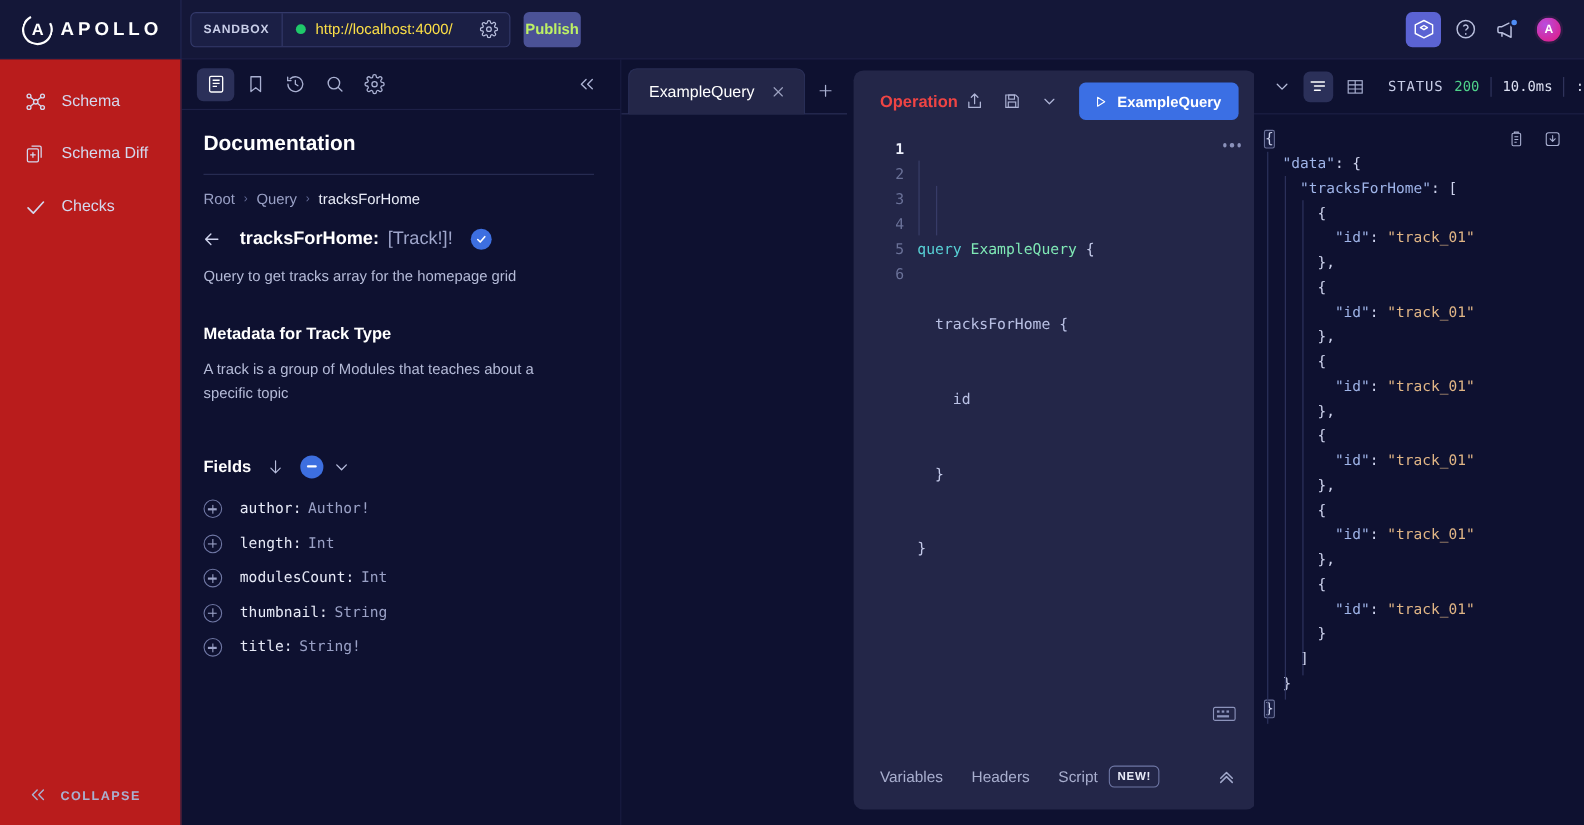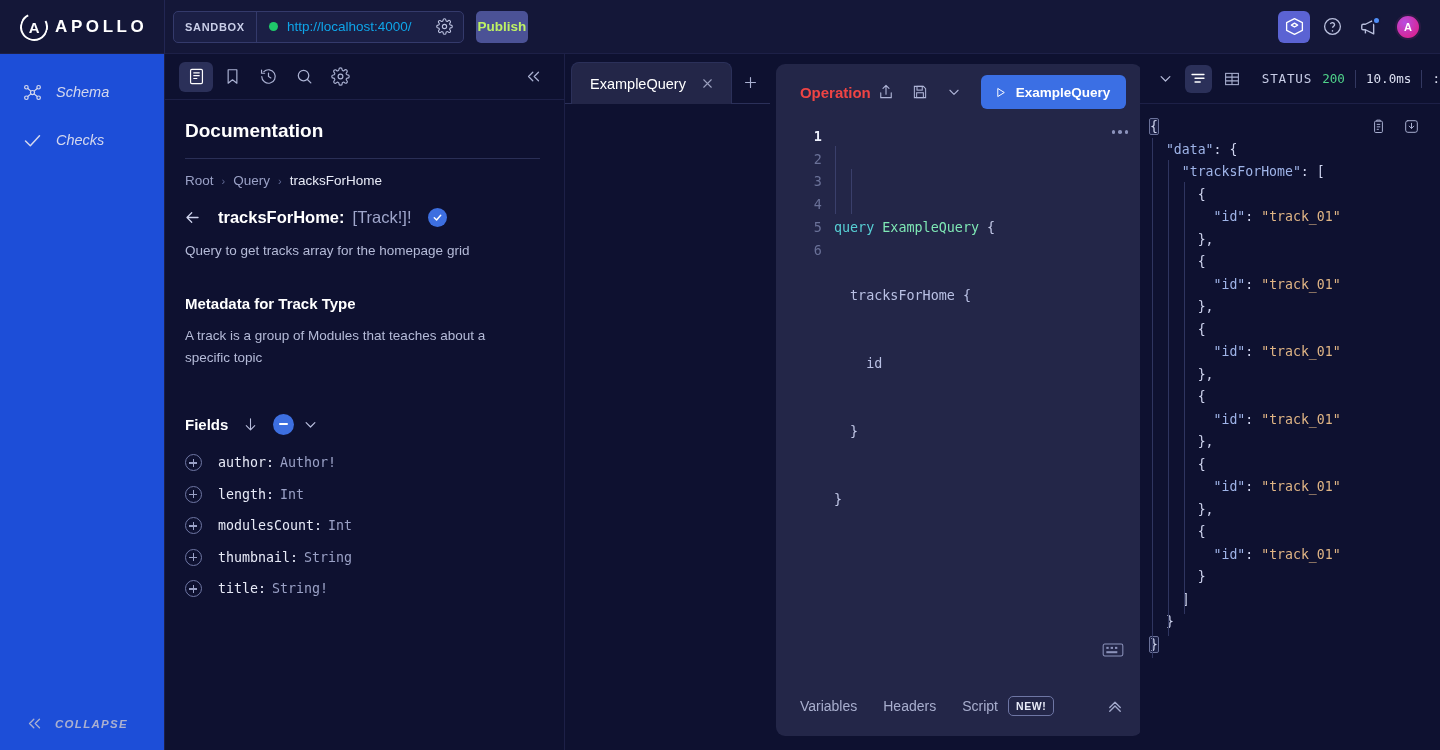--- a/index.html
+++ b/index.html
@@ -40,21 +40,21 @@
     display: flex; align-items: center; height: 32px;
     background: #1b1f45; border: 1px solid #343a6b; border-radius: 5px;
     overflow: hidden;
   }
   .sandbox-chip {
     font-size: 11px; font-weight: 700; letter-spacing: 0.7px; color: #c9cee8;
     padding: 0 11px; height: 100%; display: flex; align-items: center;
     border-right: 1px solid #343a6b;
   }
   .endpoint-dot { width: 9px; height: 9px; border-radius: 50%; background: #1fc96a; margin: 0 9px 0 12px; flex: 0 0 9px; }
-  .endpoint-url { font-size: 13.5px; color: #0ea5e9; padding-right: 14px; white-space: nowrap; }
+  .endpoint-url { font-size: 13.5px; color: #fde047; padding-right: 14px; white-space: nowrap; }
   .endpoint-gear { padding: 0 10px; display: flex; align-items: center; cursor: pointer; }
   .publish-btn {
     margin-left: 12px; height: 32px; padding: 0 2px;
     background: #4b5296; border: none; border-radius: 5px;
     color: #bef264; font-size: 13.5px; font-weight: 700;
     font-family: "Liberation Sans", sans-serif; cursor: pointer;
   }
 
   .topbar-right { margin-left: auto; display: flex; align-items: center; gap: 6px; padding-right: 16px; }
   .tb-icon { width: 32px; height: 32px; display: flex; align-items: center; justify-content: center; cursor: pointer; border-radius: 6px; position: relative; }
@@ -66,25 +66,24 @@
     border: 2px solid #2a1b44;
     font-size: 11px; font-weight: 700; color: #fff;
   }
   .notif-dot { position: absolute; top: 5px; right: 5px; width: 9px; height: 9px; border-radius: 50%; background: #4f8ef7; border: 2px solid #141738; }
 
   
   .body-row { flex: 1; display: flex; min-height: 0; }
 
   
   .leftnav {
-    width: 165px; flex: 0 0 165px; background: #1d4ed8;
+    width: 165px; flex: 0 0 165px; background: #b91c1c;
     border-right: 1px solid #1d2047;
     display: flex; flex-direction: column; padding-top: 14px;
     position: relative;
-    font-style: italic;
   }
   .nav-item {
     display: flex; align-items: center; gap: 13px;
     height: 40px; margin: 4px 11px; padding: 0 10px;
     border-radius: 7px; cursor: pointer;
     color: #d4d8ee; font-size: 14.5px;
   }
   .nav-item.active { background: #262b54; color: #fff; }
   .nav-ico { width: 22px; height: 22px; display: flex; align-items: center; justify-content: center; flex: 0 0 22px; }
   .collapse-row {
@@ -293,20 +292,30 @@
           <svg width="21" height="21" viewBox="0 0 24 24" fill="none" stroke="#d4d8ee" stroke-width="1.4">
               <circle cx="5" cy="6" r="2"></circle>
               <circle cx="19" cy="6" r="2"></circle>
               <circle cx="5" cy="18" r="2"></circle>
               <circle cx="19" cy="18" r="2"></circle>
               <circle cx="12" cy="12" r="2.3"></circle>
               <path d="M6.6 7.4 10.2 10.4M17.4 7.4 13.8 10.4M6.6 16.6 10.2 13.6M17.4 16.6 13.8 13.6"></path>
             </svg>
         </span>
         <span>Schema</span>
+      </div>
+      <div class="nav-item">
+        <span class="nav-ico">
+          <svg width="20" height="20" viewBox="0 0 24 24" fill="none" stroke="#d4d8ee" stroke-width="1.4">
+              <path d="M8 3.5h9a1.5 1.5 0 0 1 1.5 1.5v11"></path>
+              <rect x="3.5" y="6.5" width="12" height="14" rx="1.5"></rect>
+              <path d="M9.5 10v6M6.5 13h6"></path>
+            </svg>
+        </span>
+        <span>Schema Diff</span>
       </div>
       <div class="nav-item">
         <span class="nav-ico">
           <svg width="21" height="21" viewBox="0 0 24 24" fill="none" stroke="#d4d8ee" stroke-width="1.7" stroke-linecap="round" stroke-linejoin="round">
               <path d="M4 12.5 9.5 18 20 6.5"></path>
             </svg>
         </span>
         <span>Checks</span>
       </div>
 

